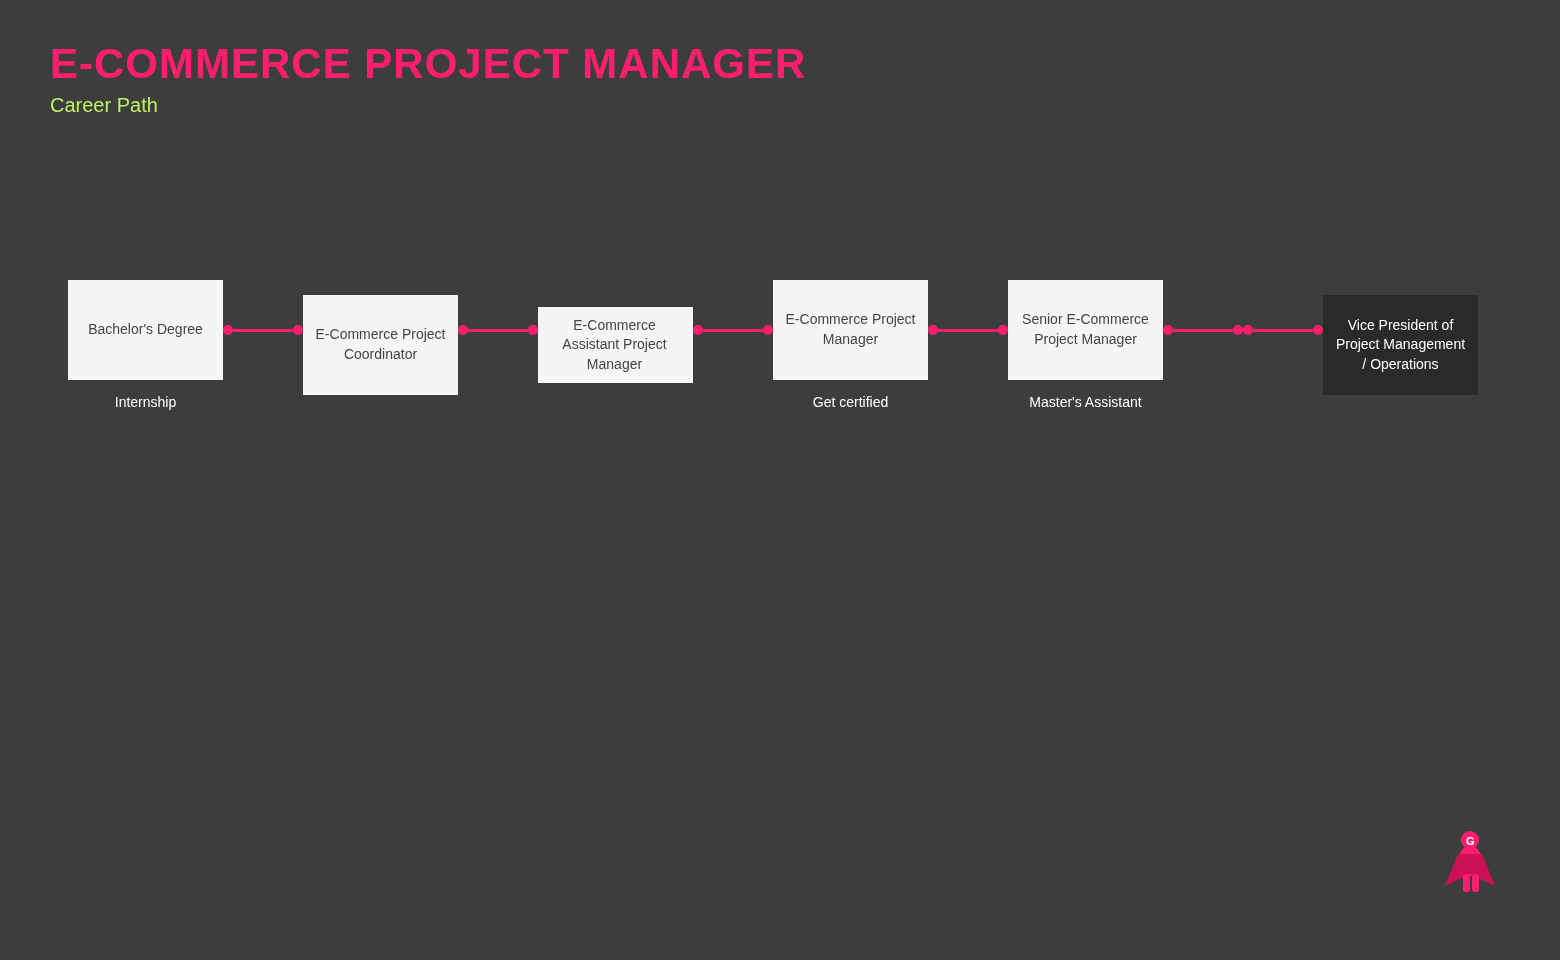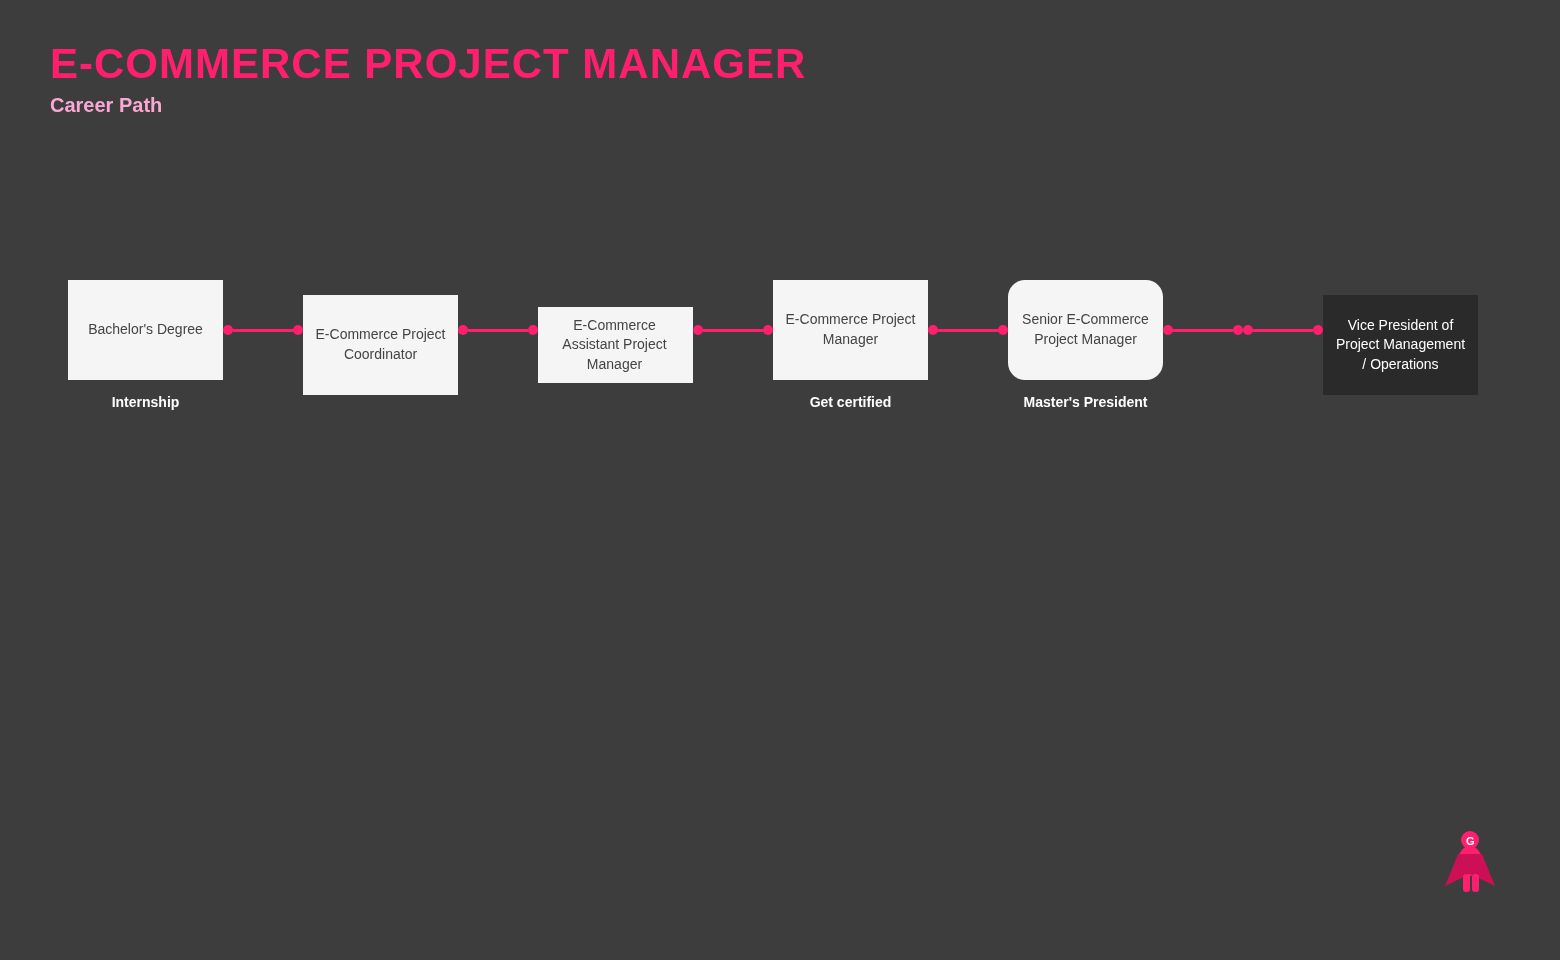--- a/index.html
+++ b/index.html
@@ -19,23 +19,23 @@
 
     .main-title {
       color: #ff1f6e;
       font-size: 42px;
       font-weight: 900;
       letter-spacing: 1px;
       text-transform: uppercase;
     }
 
     .subtitle {
-      color: #f9a8d4;
+      color: #bef264;
       font-size: 20px;
-      font-weight: 700;
+      font-weight: 400;
       margin-top: 6px;
     }
 
     .career-path-container {
       position: absolute;
       top: 280px;
       left: 30px;
       right: 44px;
       display: flex;
       align-items: center;
@@ -58,21 +58,21 @@
       display: flex;
       align-items: center;
       justify-content: center;
       padding: 10px 12px;
       line-height: 1.4;
     }
 
     .step-label {
       color: #ffffff;
       font-size: 14px;
-      font-weight: 700;
+      font-weight: 400;
       margin-top: 14px;
       white-space: nowrap;
       text-align: center;
     }
 
     .connector {
       display: flex;
       align-items: center;
       position: relative;
       margin-bottom: 30px; 
@@ -155,22 +155,22 @@
     <div class="step-wrapper">
       <div class="step-box" style="width: 155px; height: 100px;">E-Commerce Project Manager</div>
       <div class="step-label">Get certified</div>
     </div>
     <div class="connector">
       <div class="connector-dot-left"></div>
       <div class="connector-line"></div>
       <div class="connector-dot-right"></div>
     </div>
     <div class="step-wrapper">
-      <div class="step-box" style="width: 155px; height: 100px; border-radius: 17px;">Senior E-Commerce Project Manager</div>
-      <div class="step-label">Master's President</div>
+      <div class="step-box" style="width: 155px; height: 100px;">Senior E-Commerce Project Manager</div>
+      <div class="step-label">Master's Assistant</div>
     </div>
     <div class="connector">
       <div class="connector-dot-left"></div>
       <div class="connector-line"></div>
       <div class="connector-dot-right"></div>
     </div>
     <div class="connector">
       <div class="connector-dot-left"></div>
       <div class="connector-line"></div>
       <div class="connector-dot-right"></div>

